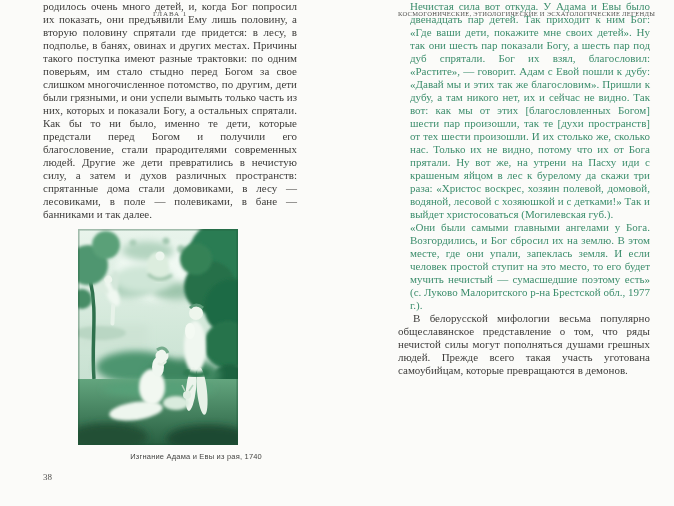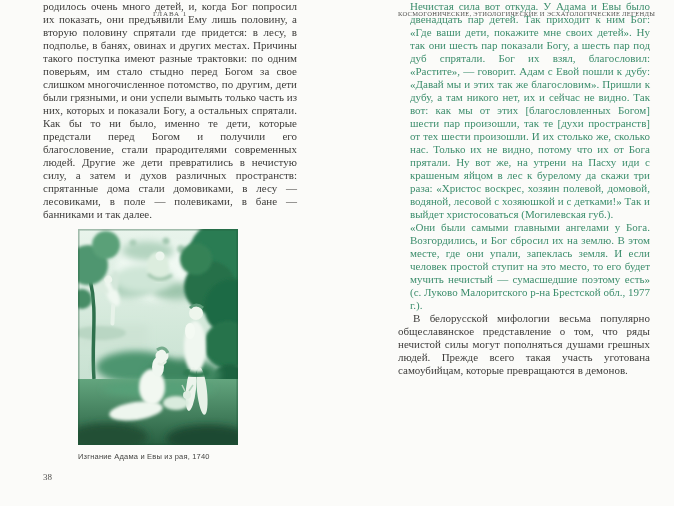--- a/index.html
+++ b/index.html
@@ -51,21 +51,21 @@
     color: var(--accent);
     margin-left: 12px;
   }
   .indent { text-indent: 15px; }
   .para-1 { margin-top: 16px; }
   .quote-2 { margin-top: 12px; }
   .para-2 { margin-top: 4px; }
   figure.plate {
     margin: 8px auto 0;
     width: 184px;
-    text-align: left;
+    text-align: right;
   }
   .painting {
     display: block;
     width: 160px;
     height: 216px;
   }
   figcaption {
     margin-top: 7px;
     font-family: "Liberation Sans", "DejaVu Sans", sans-serif;
     font-size: 7.5px;

